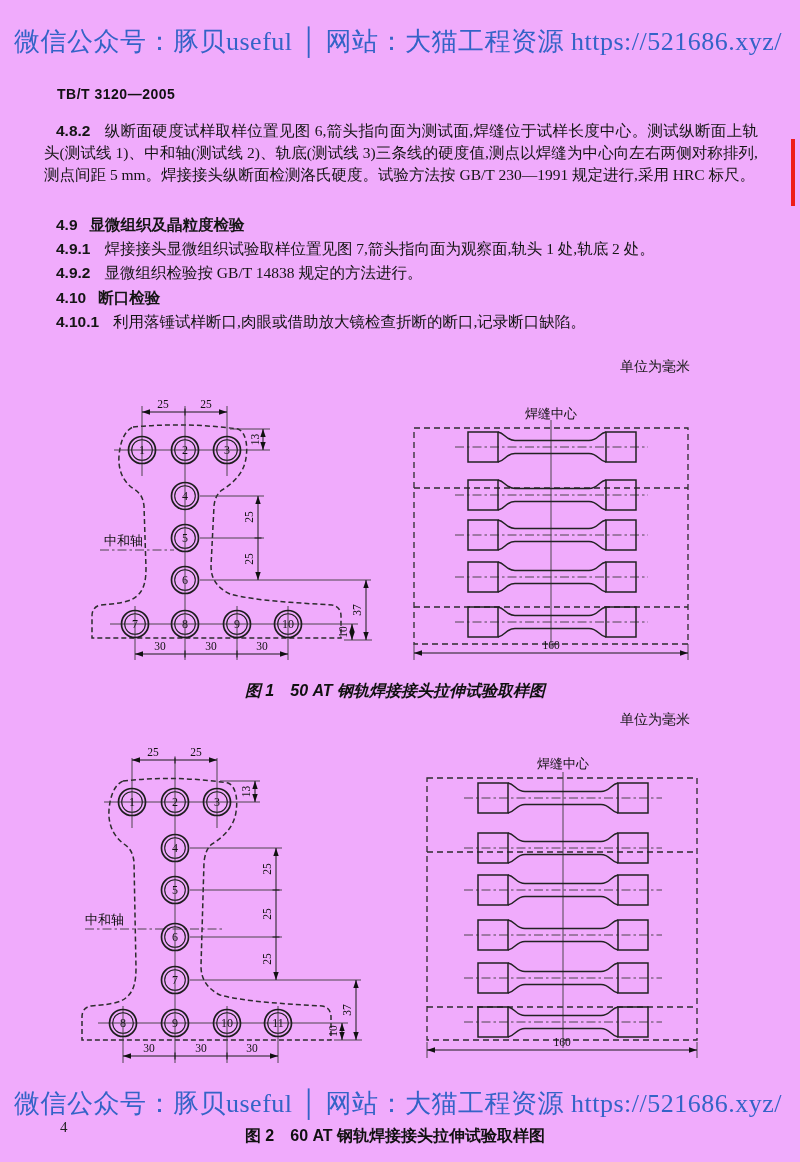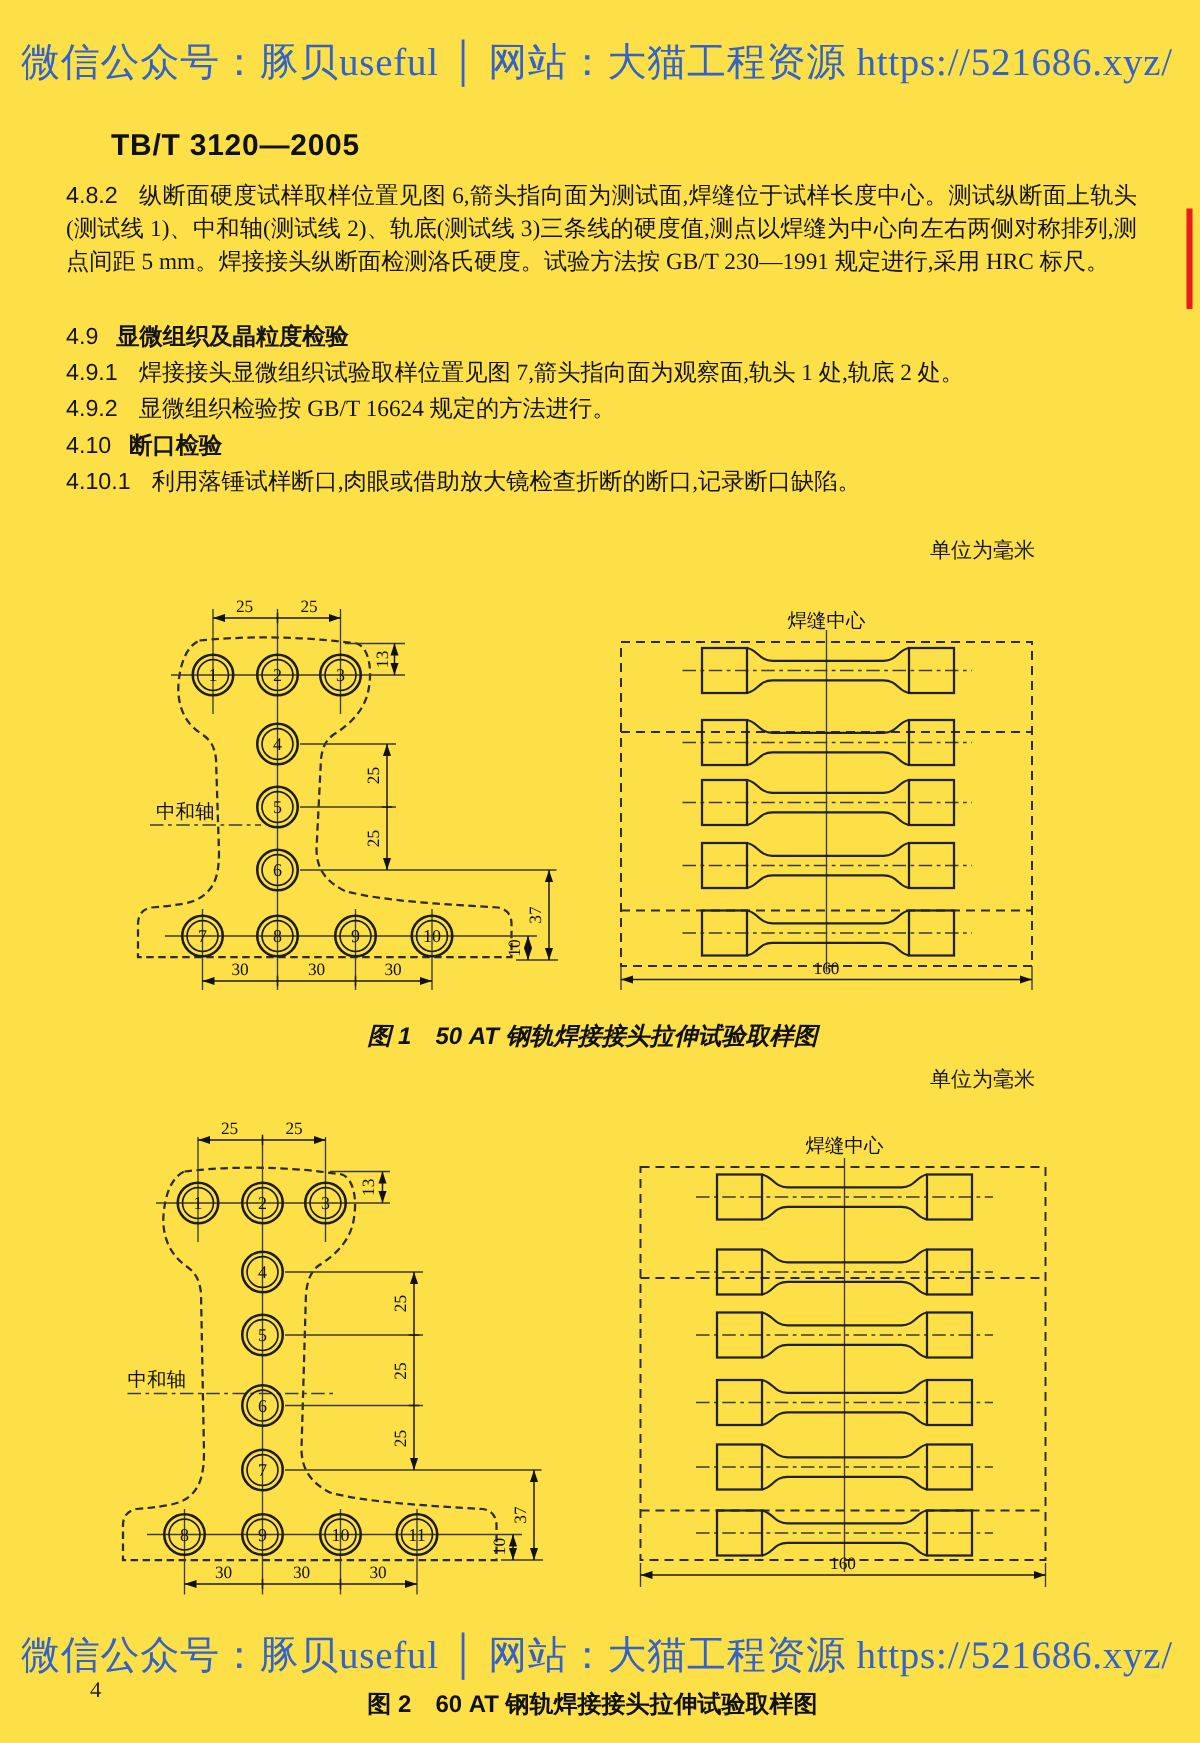--- a/index.html
+++ b/index.html
@@ -1,26 +1,26 @@
 <!DOCTYPE html>
 <html><head>
 <meta charset="utf-8">
 <style>
   html,body{margin:0;padding:0;background:#e8e8e8;}
-  .page{position:relative;width:800px;height:1162px;background:#fde047;overflow:hidden;
+  .page{position:relative;width:800px;height:1162px;background:#f0abfc;overflow:hidden;
         font-family:"Liberation Serif","DejaVu Serif",serif;color:#141414;}
   .watermark{position:absolute;left:14px;width:786px;font-size:26px;white-space:nowrap;
              color:#3463c7;letter-spacing:0.5px;}
   .wm-top{top:24px;}
   .wm-bottom{top:1086px;}
-  .doc-number{position:absolute;left:74px;top:86px;font-family:"Liberation Sans","DejaVu Sans",sans-serif;
-              font-weight:bold;font-size:20px;letter-spacing:0.5px;color:#111;}
+  .doc-number{position:absolute;left:57px;top:86px;font-family:"Liberation Sans","DejaVu Sans",sans-serif;
+              font-weight:bold;font-size:14px;letter-spacing:0.5px;color:#111;}
   .para{position:absolute;left:44px;width:714px;font-size:15.5px;line-height:22px;
         text-align:justify;color:#151515;}
-  .para .num{font-family:"Liberation Sans","DejaVu Sans",sans-serif;font-weight:normal;margin-right:14px;}
+  .para .num{font-family:"Liberation Sans","DejaVu Sans",sans-serif;font-weight:bold;margin-right:14px;margin-left:12px;}
   .heading{font-family:"Liberation Sans","DejaVu Sans",sans-serif;font-weight:bold;}
   .heading .num{margin-right:12px;}
   .unit-label{position:absolute;left:620px;width:110px;text-align:left;font-size:14px;color:#1a1a1a;}
   .fig-caption{position:absolute;left:95px;width:600px;text-align:center;
                font-family:"Liberation Sans","DejaVu Sans",sans-serif;font-weight:bold;
                font-size:16px;color:#111;z-index:6;}
   .figure-svg{position:absolute;}
   .red-mark{position:absolute;left:791px;top:139px;width:4px;height:67px;background:#ee1b1b;}
   .page-number{position:absolute;left:60px;top:1119px;font-size:15px;color:#222;}
   
@@ -51,21 +51,21 @@
 
   <div class="para heading" style="top:214px;">
     <span class="num">4.9</span><span>显微组织及晶粒度检验</span>
   </div>
 
   <div class="para" style="top:238px;">
     <span class="num">4.9.1</span><span>焊接接头显微组织试验取样位置见图 7,箭头指向面为观察面,轨头 1 处,轨底 2 处。</span>
   </div>
 
   <div class="para" style="top:262px;">
-    <span class="num">4.9.2</span><span>显微组织检验按 GB/T 16624 规定的方法进行。</span>
+    <span class="num">4.9.2</span><span>显微组织检验按 GB/T 14838 规定的方法进行。</span>
   </div>
 
   <div class="para heading" style="top:287px;">
     <span class="num">4.10</span><span>断口检验</span>
   </div>
 
   <div class="para" style="top:311px;">
     <span class="num">4.10.1</span><span>利用落锤试样断口,肉眼或借助放大镜检查折断的断口,记录断口缺陷。</span>
   </div>
 

